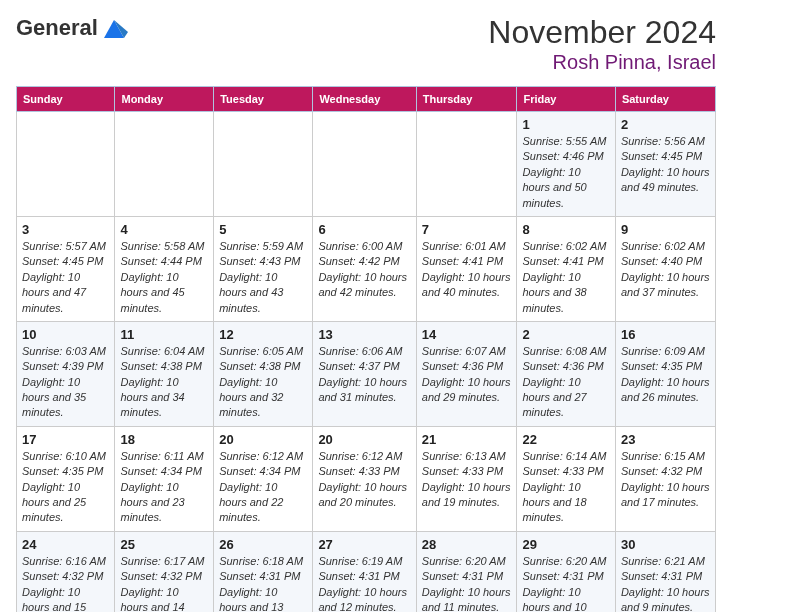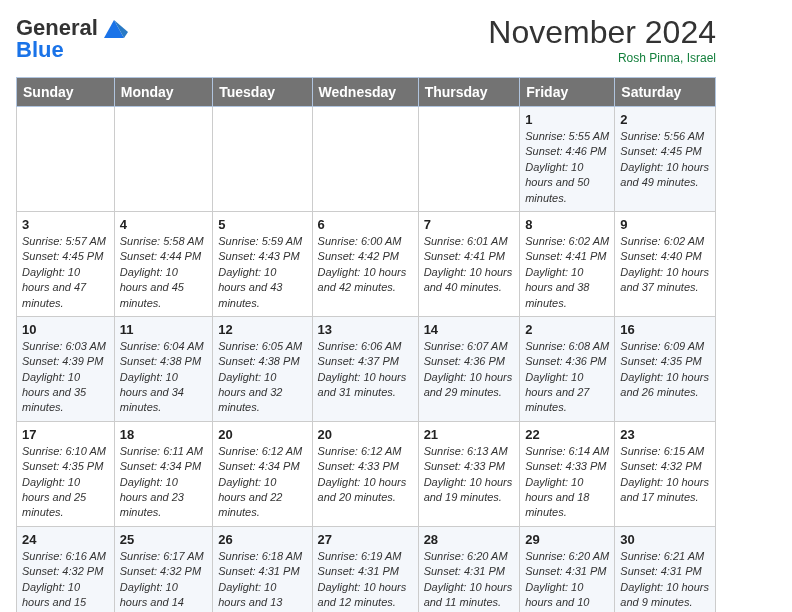--- a/index.html
+++ b/index.html
@@ -39,31 +39,31 @@
     }
     .title-area {
       text-align: right;
     }
     .month-title {
       font-size: 32px;
       font-weight: normal;
       color: #333;
     }
     .location {
-      font-size: 12px;
-      color: #15803d;
+      font-size: 20px;
+      color: #701a75;
     }
     .calendar {
       width: 100%;
       border-collapse: collapse;
     }
     .calendar th {
-      background: #737373;
+      background: #be185d;
       color: #fff;
-      font-size: 14px;
+      font-size: 11px;
       font-weight: bold;
       padding: 6px 6px;
       text-align: left;
       border: 1px solid #b0c4de;
     }
     .calendar td {
       vertical-align: top;
       border: 1px solid #ccc;
       padding: 5px 5px;
       width: 113px;
@@ -109,21 +109,20 @@
   <div class="header">
     <div class="logo">
       <div>
         <div style="display:flex;align-items:center;">
           <span class="logo-text logo-general">General</span>
           <svg class="logo-icon" viewBox="0 0 28 28" xmlns="http://www.w3.org/2000/svg">
             <polygon points="4,24 14,6 24,24" fill="#1a73e8"></polygon>
             <polygon points="14,6 24,24 28,18" fill="#2979c4"></polygon>
           </svg>
         </div>
-        <div class="logo-text logo-blue" style="margin-top:-4px;">Blue</div>
       </div>
     </div>
     <div class="title-area">
       <div class="month-title">November 2024</div>
       <div class="location">Rosh Pinna, Israel</div>
     </div>
   </div>
 
   <table class="calendar">
     <thead>

